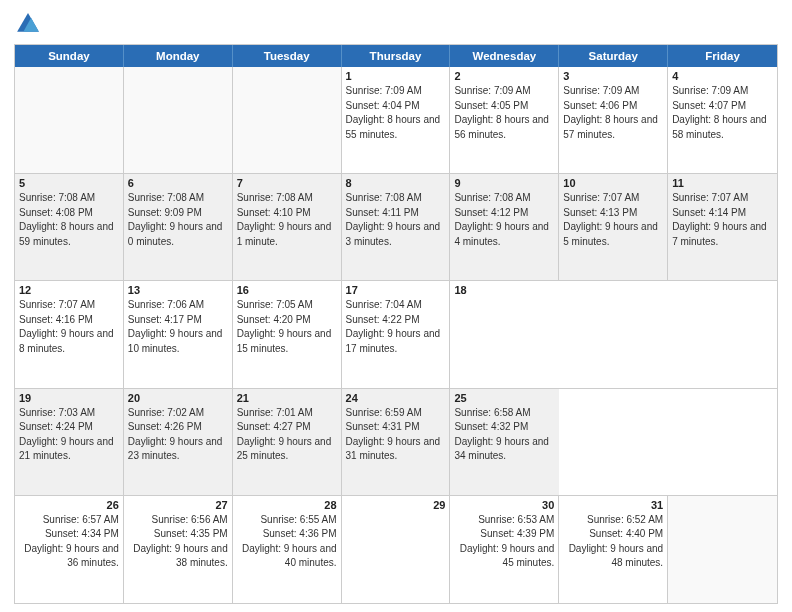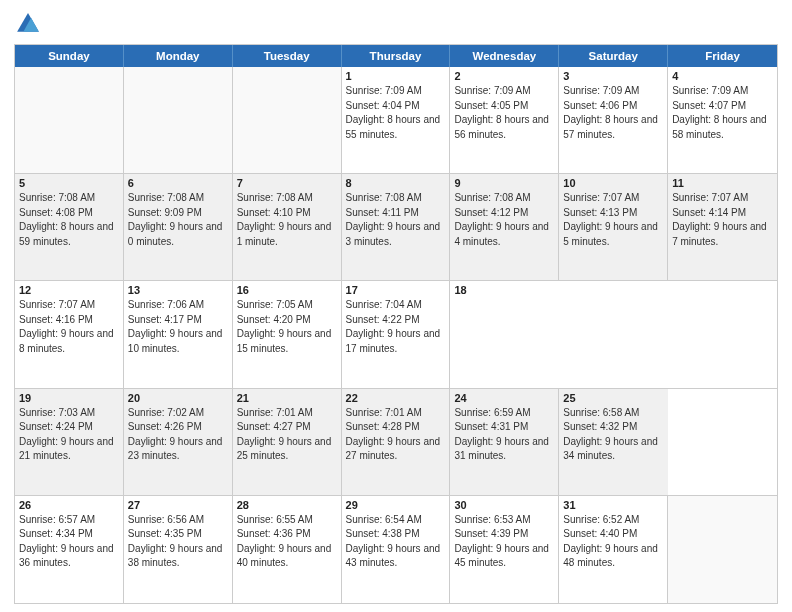--- a/index.html
+++ b/index.html
@@ -76,21 +76,21 @@
     .cal-body {
       display: grid;
       grid-template-rows: repeat(5, 1fr);
       flex: 1;
     }
     .cal-week {
       display: grid;
       grid-template-columns: repeat(7, 1fr);
       border-bottom: 1px solid #ccc;
     }
-    .cal-week:last-child { border-bottom: none; }
+    .cal-week:last-child { border-bottom: none; text-align: right; }
     .cal-cell {
       border-right: 1px solid #ccc;
       padding: 3px 4px;
       font-size: 8.5px;
       color: #333;
       vertical-align: top;
       background: #fff;
     }
     .cal-cell:last-child { border-right: none; }
     .cal-cell.empty { background: #f9f9f9; }
@@ -272,27 +272,20 @@
 and 23 minutes.</div>
           </div>
           <div class="cal-cell shaded">
             <div class="day-num">21</div>
             <div class="day-info">Sunrise: 7:01 AM
 Sunset: 4:27 PM
 Daylight: 9 hours
 and 25 minutes.</div>
           </div>
           <div class="cal-cell shaded">
-            <div class="day-num">22</div>
-            <div class="day-info">Sunrise: 7:01 AM
-Sunset: 4:28 PM
-Daylight: 9 hours
-and 27 minutes.</div>
-          </div>
-          <div class="cal-cell shaded">
             <div class="day-num">24</div>
             <div class="day-info">Sunrise: 6:59 AM
 Sunset: 4:31 PM
 Daylight: 9 hours
 and 31 minutes.</div>
           </div>
           <div class="cal-cell shaded">
             <div class="day-num">25</div>
             <div class="day-info">Sunrise: 6:58 AM
 Sunset: 4:32 PM
@@ -317,24 +310,20 @@
           </div>
           <div class="cal-cell">
             <div class="day-num">28</div>
             <div class="day-info">Sunrise: 6:55 AM
 Sunset: 4:36 PM
 Daylight: 9 hours
 and 40 minutes.</div>
           </div>
           <div class="cal-cell">
             <div class="day-num">29</div>
-            <div class="day-info">Sunrise: 6:54 AM
-Sunset: 4:38 PM
-Daylight: 9 hours
-and 43 minutes.</div>
           </div>
           <div class="cal-cell">
             <div class="day-num">30</div>
             <div class="day-info">Sunrise: 6:53 AM
 Sunset: 4:39 PM
 Daylight: 9 hours
 and 45 minutes.</div>
           </div>
           <div class="cal-cell">
             <div class="day-num">31</div>

